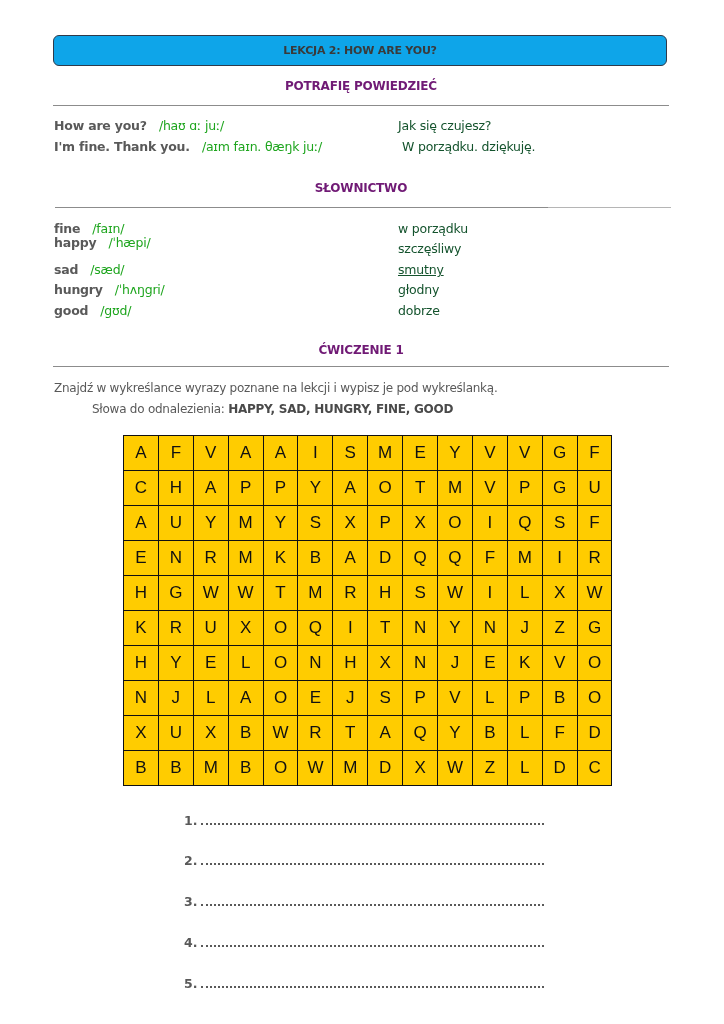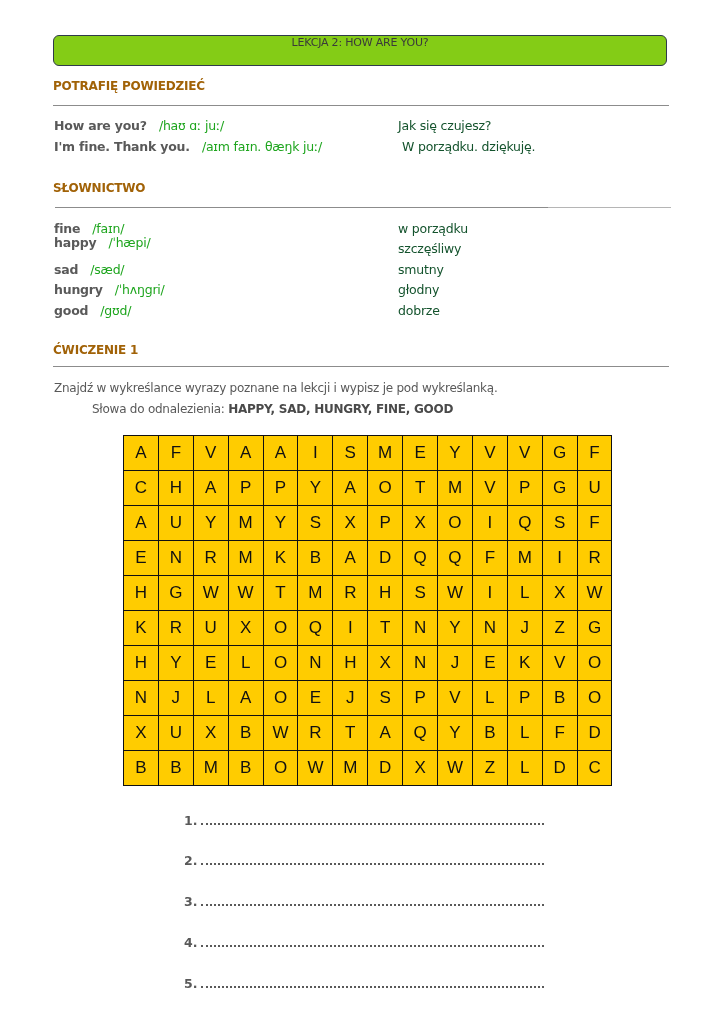--- a/index.html
+++ b/index.html
@@ -14,38 +14,39 @@
       overflow: hidden;
       font-family: "DejaVu Sans", "Liberation Sans", sans-serif;
       color: #595959;
     }
     .title-box {
       position: absolute;
       left: 53px;
       top: 35px;
       width: 612px;
       height: 29px;
-      background: #84cc16;
+      background: #0ea5e9;
       border: 1.5px solid #2f3a4a;
       border-radius: 6px;
       display: flex;
-      align-items: flex-start;
+      align-items: center;
       justify-content: center;
       font-size: 11px;
       color: #3a3a3a;
       letter-spacing: -0.2px;
+      font-weight: bold;
     }
     .section-heading {
       position: absolute;
       left: 53px;
       width: 616px;
-      text-align: left;
+      text-align: center;
       font-size: 12px;
       font-weight: bold;
-      color: #a16207;
+      color: #701a75;
       letter-spacing: -0.2px;
     }
     .divider {
       position: absolute;
       height: 1px;
       background: #8c8c8c;
     }
     .row {
       position: absolute;
       font-size: 12.5px;
@@ -148,21 +149,21 @@
 <div class="row pl" style="left:398px; top:221px;">w porządku</div>
 
 <div class="row" style="left:54px; top:235px;">
   <span class="en">happy</span><span class="ipa">/ˈhæpi/</span>
 </div>
 <div class="row pl" style="left:398px; top:241px;">szczęśliwy</div>
 
 <div class="row" style="left:54px; top:262px;">
   <span class="en">sad</span><span class="ipa">/sæd/</span>
 </div>
-<div class="row pl" style="left:398px; top:262px;">smutny</div>
+<div class="row pl" style="left:398px; top:262px;text-decoration:underline;">smutny</div>
 
 <div class="row" style="left:54px; top:282px;">
   <span class="en">hungry</span><span class="ipa">/ˈhʌŋgri/</span>
 </div>
 <div class="row pl" style="left:398px; top:282px;text-align:right;">głodny</div>
 
 <div class="row" style="left:54px; top:303px;">
   <span class="en">good</span><span class="ipa">/gʊd/</span>
 </div>
 <div class="row pl" style="left:398px; top:303px;">dobrze</div>

